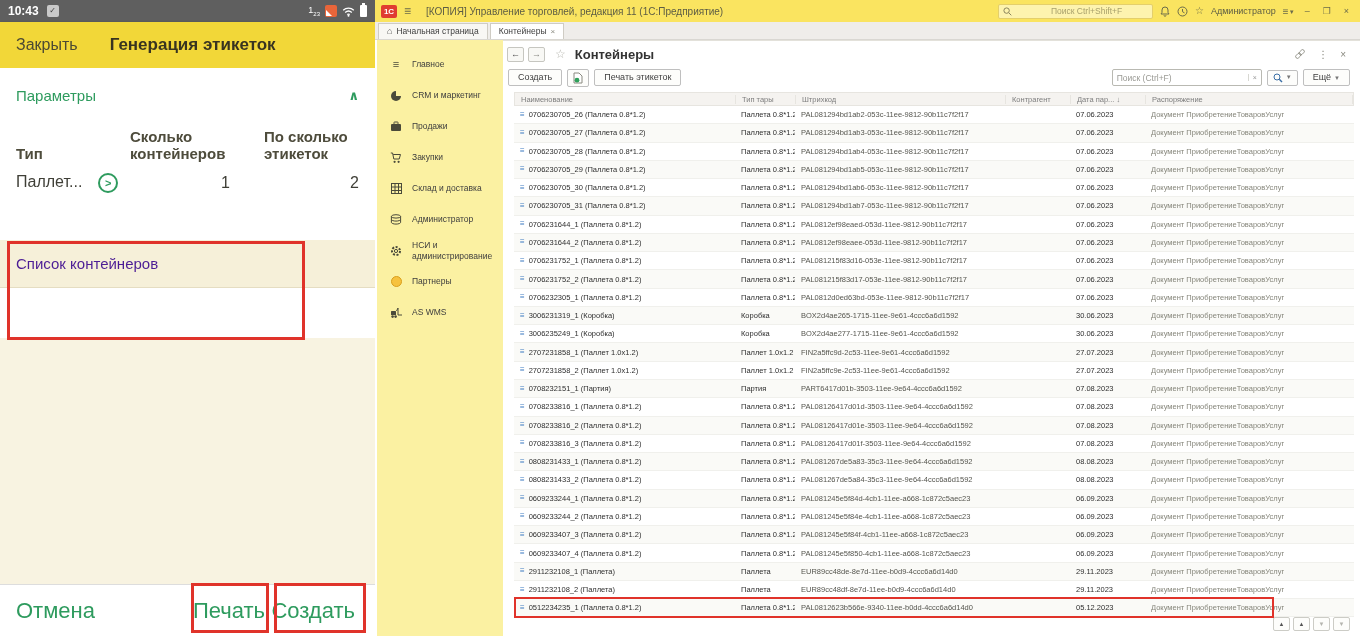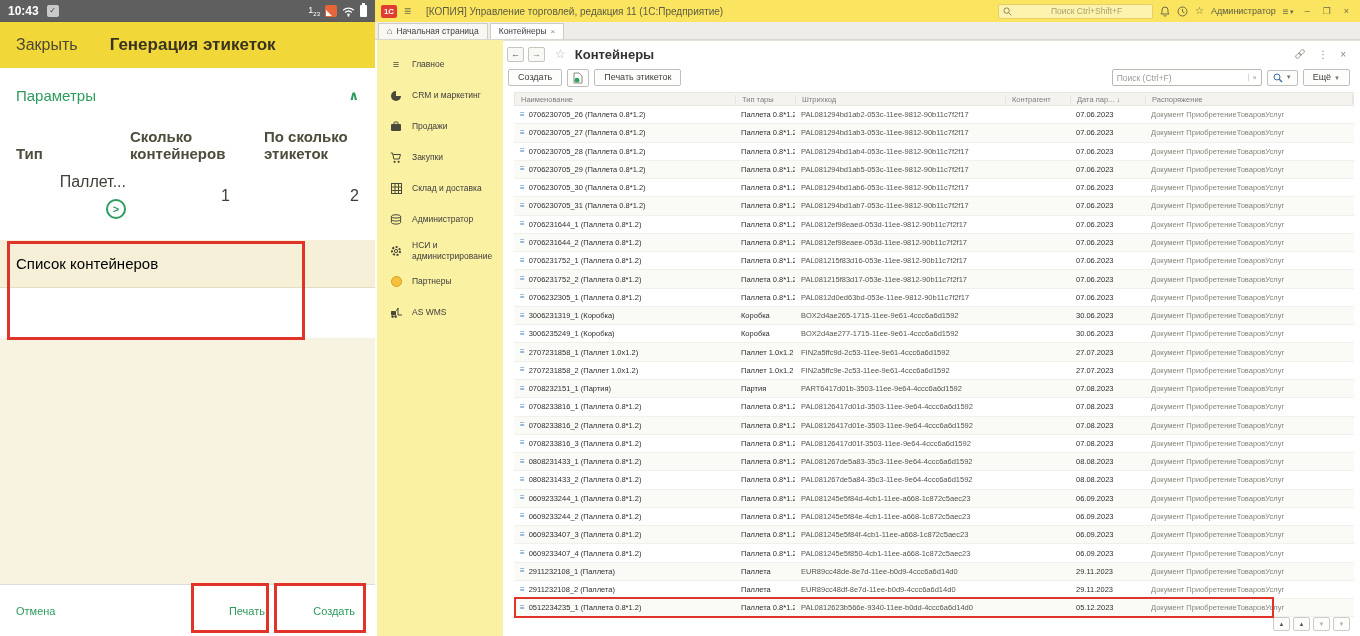--- a/index.html
+++ b/index.html
@@ -33,37 +33,37 @@
   .m-sechead .t { color:#2e9b5e; font-size:15px; }
   .m-sechead .ch { color:#2e9b5e; font-size:13px; font-weight:bold; }
 
   .m-params { position:absolute; left:0; top:114px; width:100%; height:126px; background:#fff; padding:14px 16px 0; }
   .m-phead { display:grid; grid-template-columns:80px 100px 95px; justify-content:space-between;
              align-items:end; font-size:15px; font-weight:bold; color:#4e4c3c; line-height:1.15;
              overflow-wrap:anywhere; }
   .m-pvals { display:grid; grid-template-columns:110px 70px 95px; justify-content:space-between;
              align-items:center; margin-top:10px; font-size:16px; color:#3f3f37; }
   .m-pvals .num { text-align:right; }
-  .m-typeval { display:flex; align-items:flex-end; gap:8px;flex-direction:column; }
+  .m-typeval { display:flex; align-items:flex-start; gap:16px; }
   .m-goicon { width:20px; height:20px; border:2px solid #2e9b5e; border-radius:50%; color:#2e9b5e;
               font-size:11px; font-weight:bold; display:flex; align-items:center; justify-content:center; }
 
   .m-list { position:absolute; left:0; top:240px; width:100%; }
   .m-list-head { height:48px; background:#f6f0d9; display:flex; align-items:center; padding:0 16px;
-                 font-size:15px; color:#000000; border-bottom:1px solid #e5ddc2; }
+                 font-size:15px; color:#4c1d95; border-bottom:1px solid #e5ddc2; }
   .m-list-item { height:50px; background:#fff; display:flex; align-items:center; padding:0 14px 0 16px;
                  font-size:16px; color:#403d2e; }
   .m-list-item .lbl { flex:1; }
   .m-list-item .chev { color:#999; font-size:22px; }
 
   .m-beige { position:absolute; left:0; top:338px; width:100%; height:246px; background:#f8f3e1; }
 
   .m-footer { position:absolute; left:0; bottom:0; width:100%; height:52px; background:#fff;
               border-top:1px solid #ddd; }
-  .m-footer span { position:absolute; top:50%; transform:translateY(-50%); font-size:11px; color:#2e9b5e; }
+  .m-footer span { position:absolute; top:50%; transform:translateY(-50%); font-size:22px; color:#2e9b5e; }
   .m-cancel { left:16px; }
   .m-print  { right:110px; }
   .m-create { right:20px; }
 
   .ann { position:absolute; border:3px solid #e0332a; pointer-events:none; z-index:5; }
   .ann-list   { left:7px;  top:241px; width:298px; height:99px; }
   .ann-print  { left:191px; top:583px; width:78px;  height:50px; }
   .ann-create { left:274px; top:583px; width:92px;  height:50px; }
 
   

